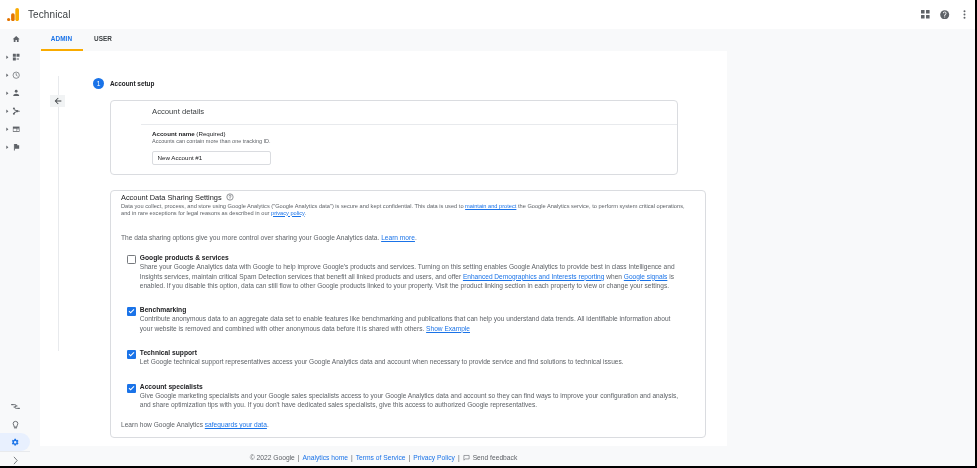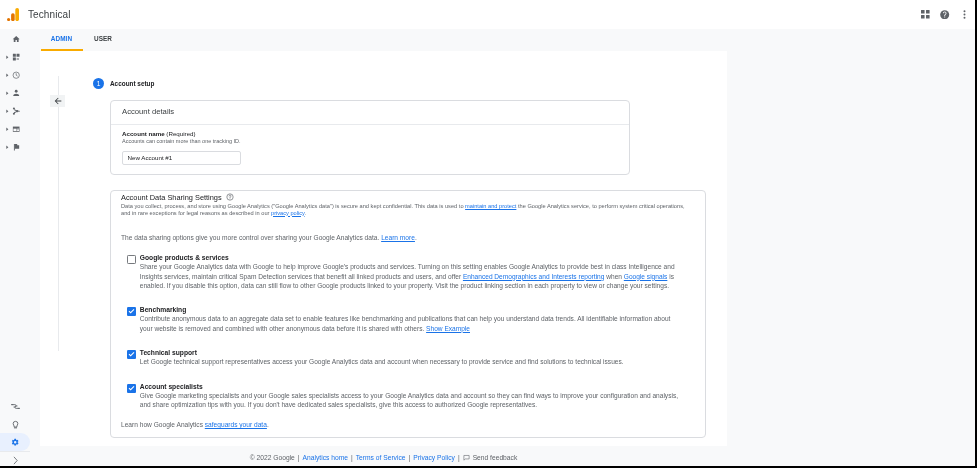--- a/index.html
+++ b/index.html
@@ -306,21 +306,21 @@
         <svg width="10" height="10" viewBox="0 0 24 24" fill="#3c4043">
           <path d="M20 11H7.83l5.59-5.59L12 4l-8 8 8 8 1.41-1.41L7.83 13H20v-2z"></path>
         </svg>
       </div>
 
       <div class="step-head">
         <div class="step-num">1</div>
         <div class="step-title">Account setup</div>
       </div>
 
-      <div class="card" style="left:70px; top:49px; width:520px;">
+      <div class="card" style="left:70px; top:49px; width:568px;padding-left:30px;">
         <div class="card-hd">Account details</div>
         <div class="card-body c1">
           <div class="lbl"><span>Account name</span><span class="reg"> (Required)</span></div>
           <div class="sublbl">Accounts can contain more than one tracking ID.</div>
           <input class="tf" value="New Account #1" style="">
         </div>
       </div>
 
       <div class="card" style="left:70px; top:139px; width:596px;">
         <div class="card-body">

